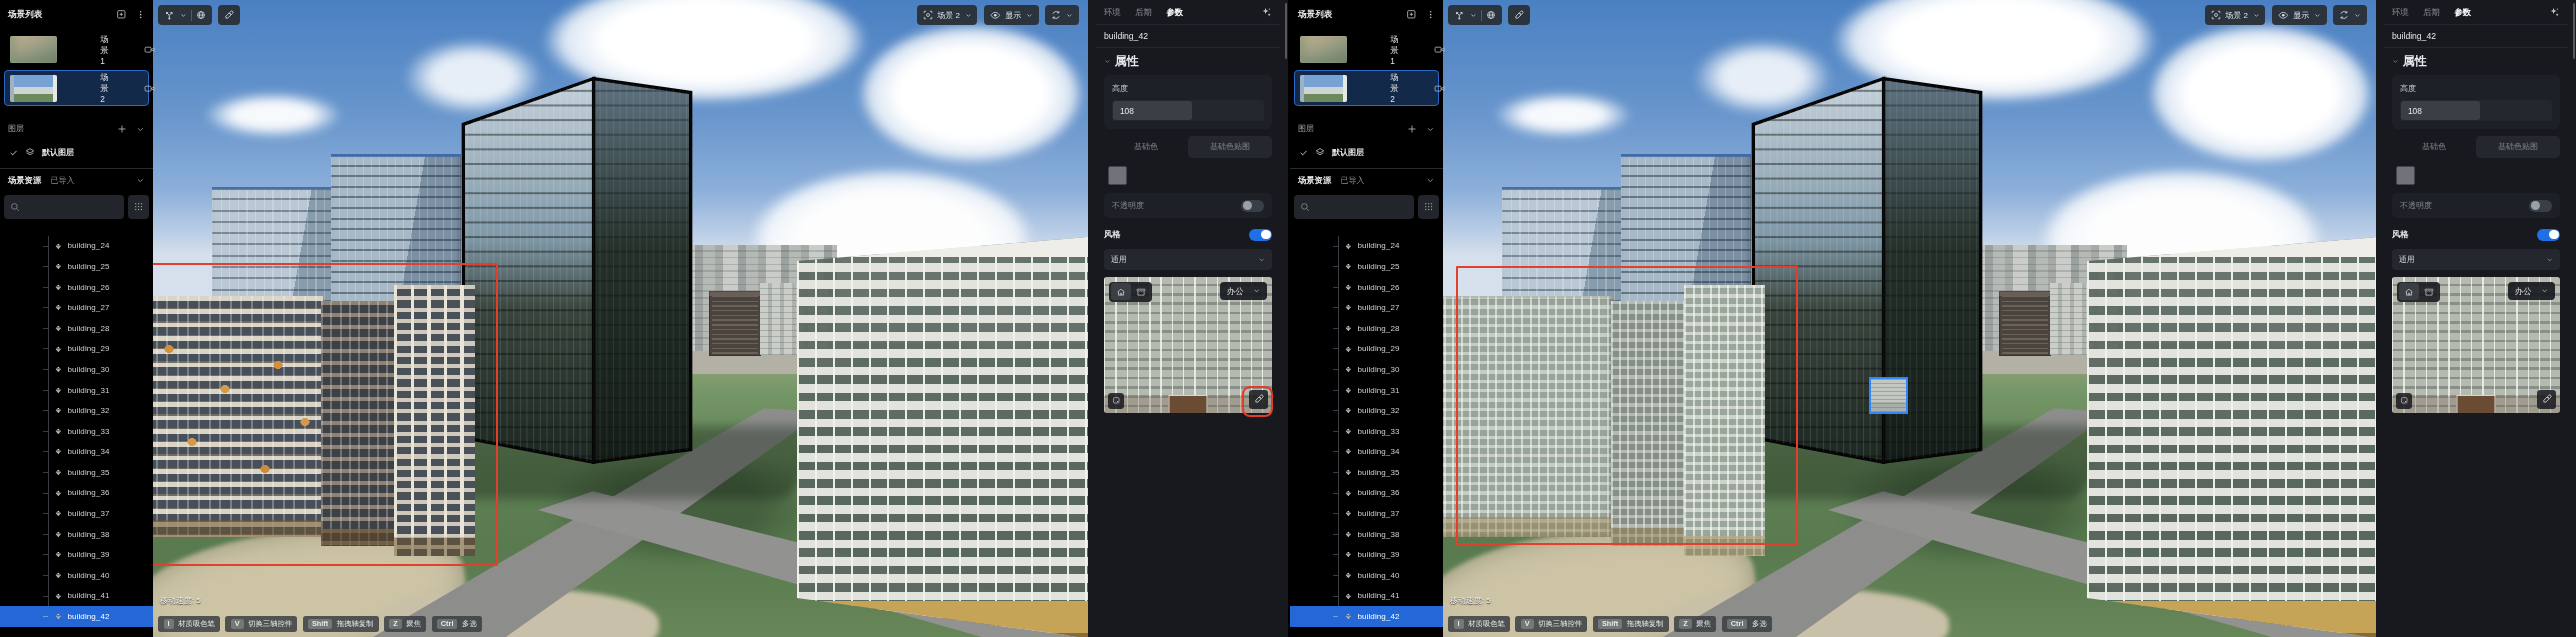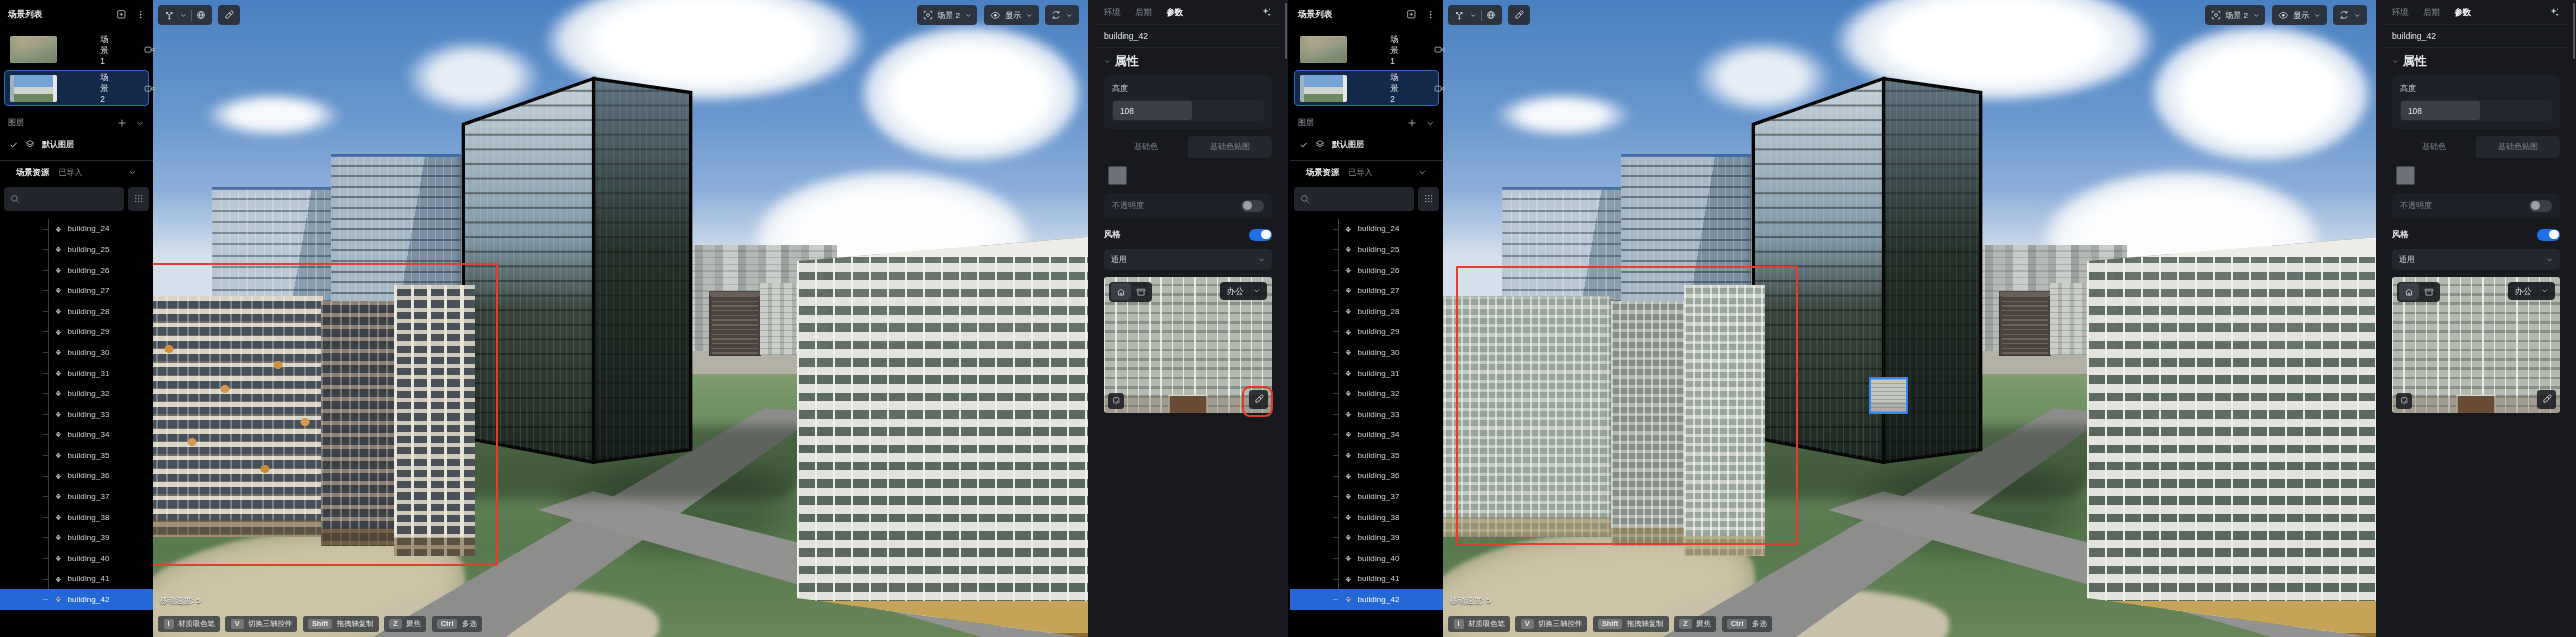--- a/index.html
+++ b/index.html
@@ -19,32 +19,32 @@
   .scene-item { display:flex; align-items:center; margin:2.7px 4px 0 4px; padding:4px 5.3px; border-radius:4px;
     border:0.7px solid transparent; height:36px;gap:35px; }
   .scene-item.selected { background:#13294a; border-color:#2b67c5; }
   .scene-thumb { width:47px; height:27px; border-radius:2px; flex:none; }
   .thumb1 { background:linear-gradient(155deg,#c2b391 0%,#a8a287 35%,#8d9880 60%,#707c66 100%);
     box-shadow:inset 0 0 0 0.7px rgba(255,255,255,.08), inset 5.3px -4px 9.3px rgba(120,140,110,.6); }
   .thumb2 { background:linear-gradient(180deg,#76a2d4 0 45%,#cfd5d0 45% 72%,#6c8a5e 72% 100%);
     box-shadow:inset -12px 2.7px 0 -8px #e6e8e4, inset 14.6px 5.3px 0 -10.6px #9fb2c2; }
   .scene-label { flex:1; margin-left:8px; font-size:8.3px; color:#e3e6e9; }
   .scene-cam { color:#aeb4ba; }
-  .sec-row { display:flex; align-items:center; padding:0 8px; height:22.6px; margin-top:5.3px; color:#9aa0a7; }
+  .sec-row { display:flex; align-items:flex-end; padding:0 8px; height:22.6px; margin-top:5.3px; color:#9aa0a7; }
   .sec-row .lbl { flex:1; }
   .sec-row .icons { display:flex; gap:9.3px; align-items:center; color:#aeb4ba; }
-  .layer-row { display:flex; align-items:center; gap:6.7px; padding:0 9.3px; height:20px; color:#e3e6e9; font-weight:bold; }
+  .layer-row { display:flex; align-items:center; gap:6.7px; padding:0 9.3px; height:20px; color:#e3e6e9; font-weight:bold;margin-top:8px; }
   .divider { height:0.7px; background:#262a31; margin:5.3px 0 0 0; }
-  .res-row { display:flex; align-items:center; padding:0 16px; height:25px; }
+  .res-row { display:flex; align-items:center; padding:0 8px; height:25px; }
   .res-title { font-weight:bold; color:#e8eaed; font-size:8.3px; }
   .res-sub { color:#878d95; margin-left:9.3px; flex:1; }
   .search-row { display:flex; gap:4px; padding:0 4px; margin-top:1.3px; }
   .search-box { flex:1; height:24px; background:#22252b; border-radius:4px; display:flex; align-items:center; padding:0 6px; color:#8a9098; }
   .grid-btn { width:21px; height:24px; background:#22252b; border-radius:4px; display:flex; align-items:center; justify-content:center; color:#9aa0a7; }
-  .tree { flex:1; margin-top:8px; position:relative; overflow:hidden; }
+  .tree { flex:1; margin-top:17px; position:relative; overflow:hidden; }
   .tree::before { content:''; position:absolute; left:48px; top:0; height:386px; width:0.7px; background:#383d44; }
   .tree-row { display:flex; align-items:center; height:20.6px; padding-left:43px; color:#ccd0d5; position:relative; }
   .tree-row .tick { width:5.3px; height:0.7px; background:#383d44; margin-right:5.3px; }
   .tree-row .mesh-ic { margin-right:5.3px; flex:none; }
   .tree-row.selected { background:#2368d6; color:#fff; }
   .tree-row.selected .tick { background:#6f9ce6; }
   .tree-label { font-size:8px; letter-spacing:0.1px; }
 
   
   .viewport { position:relative; flex:1; height:637px; overflow:hidden; background:#6f9bd2; }

